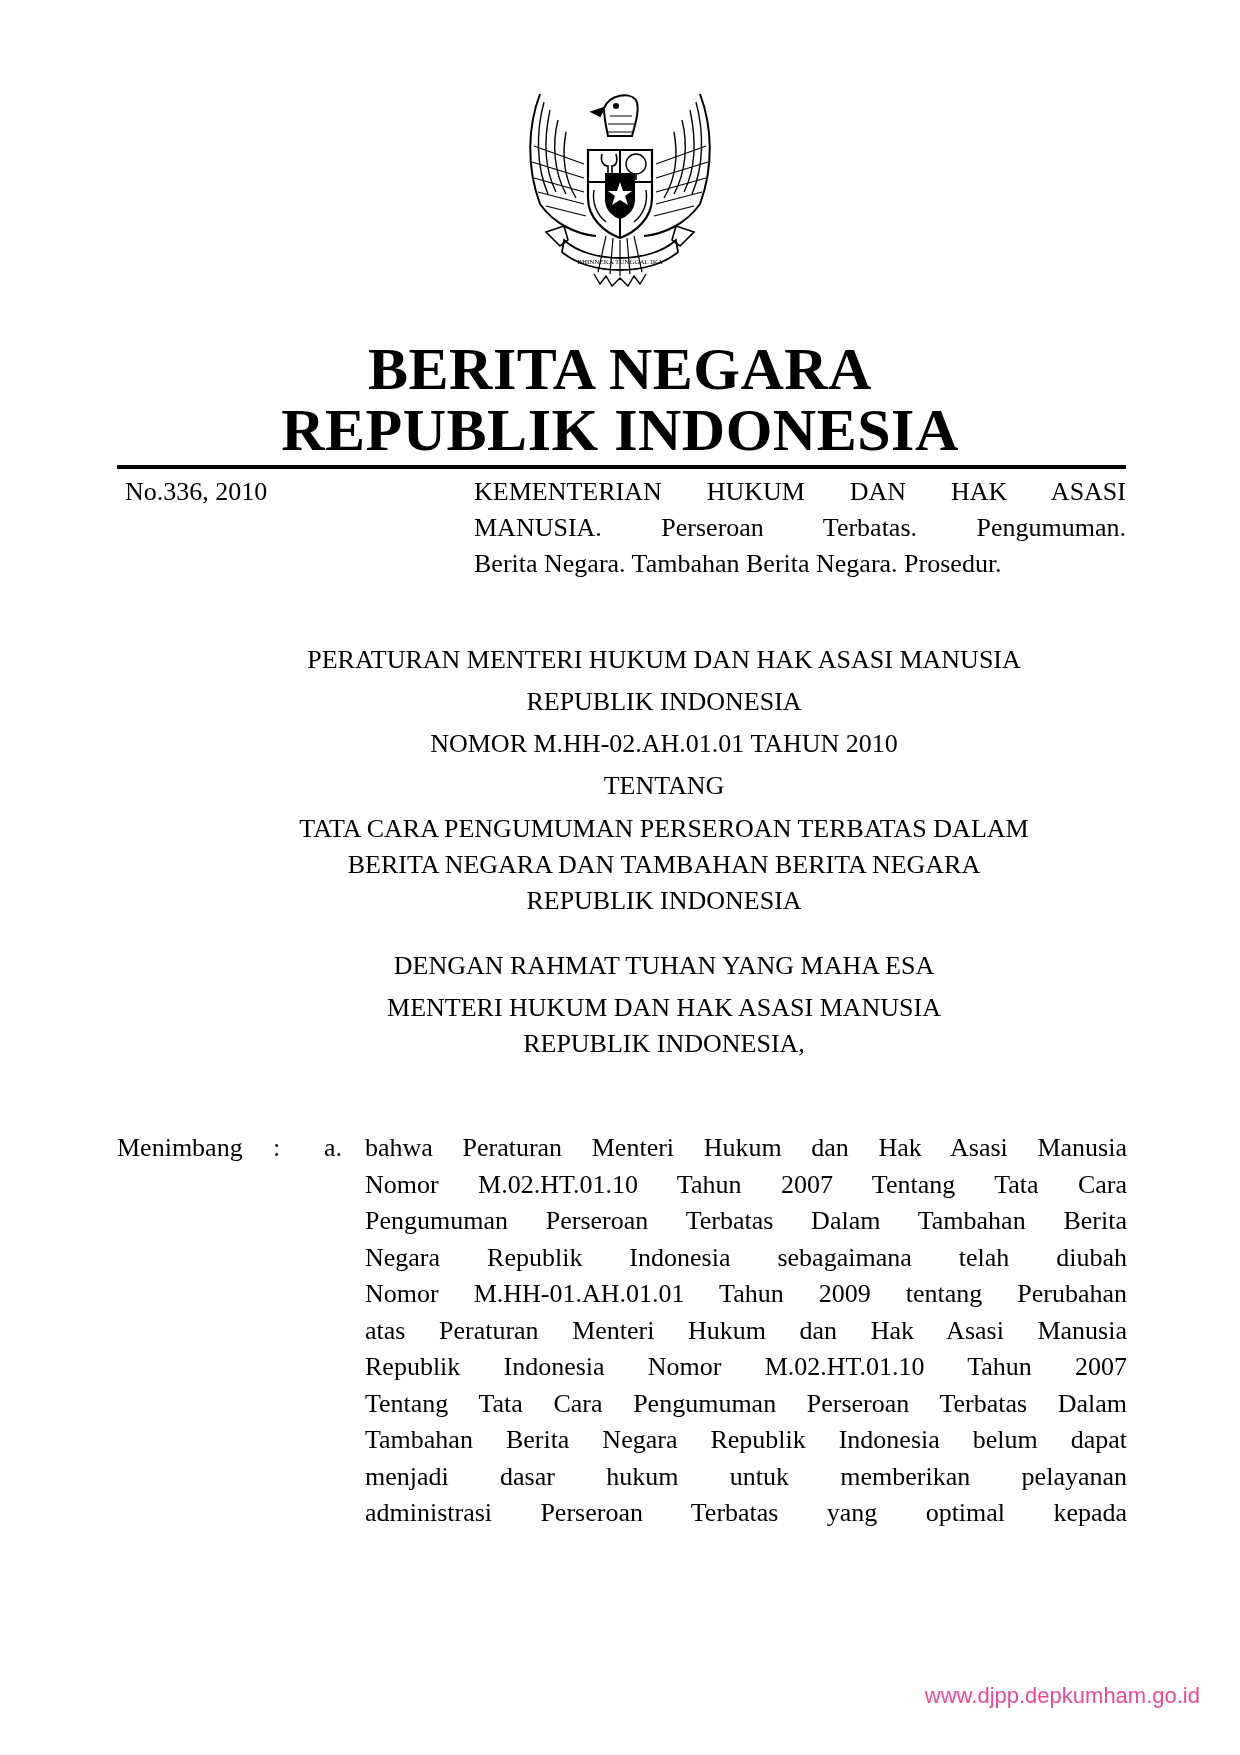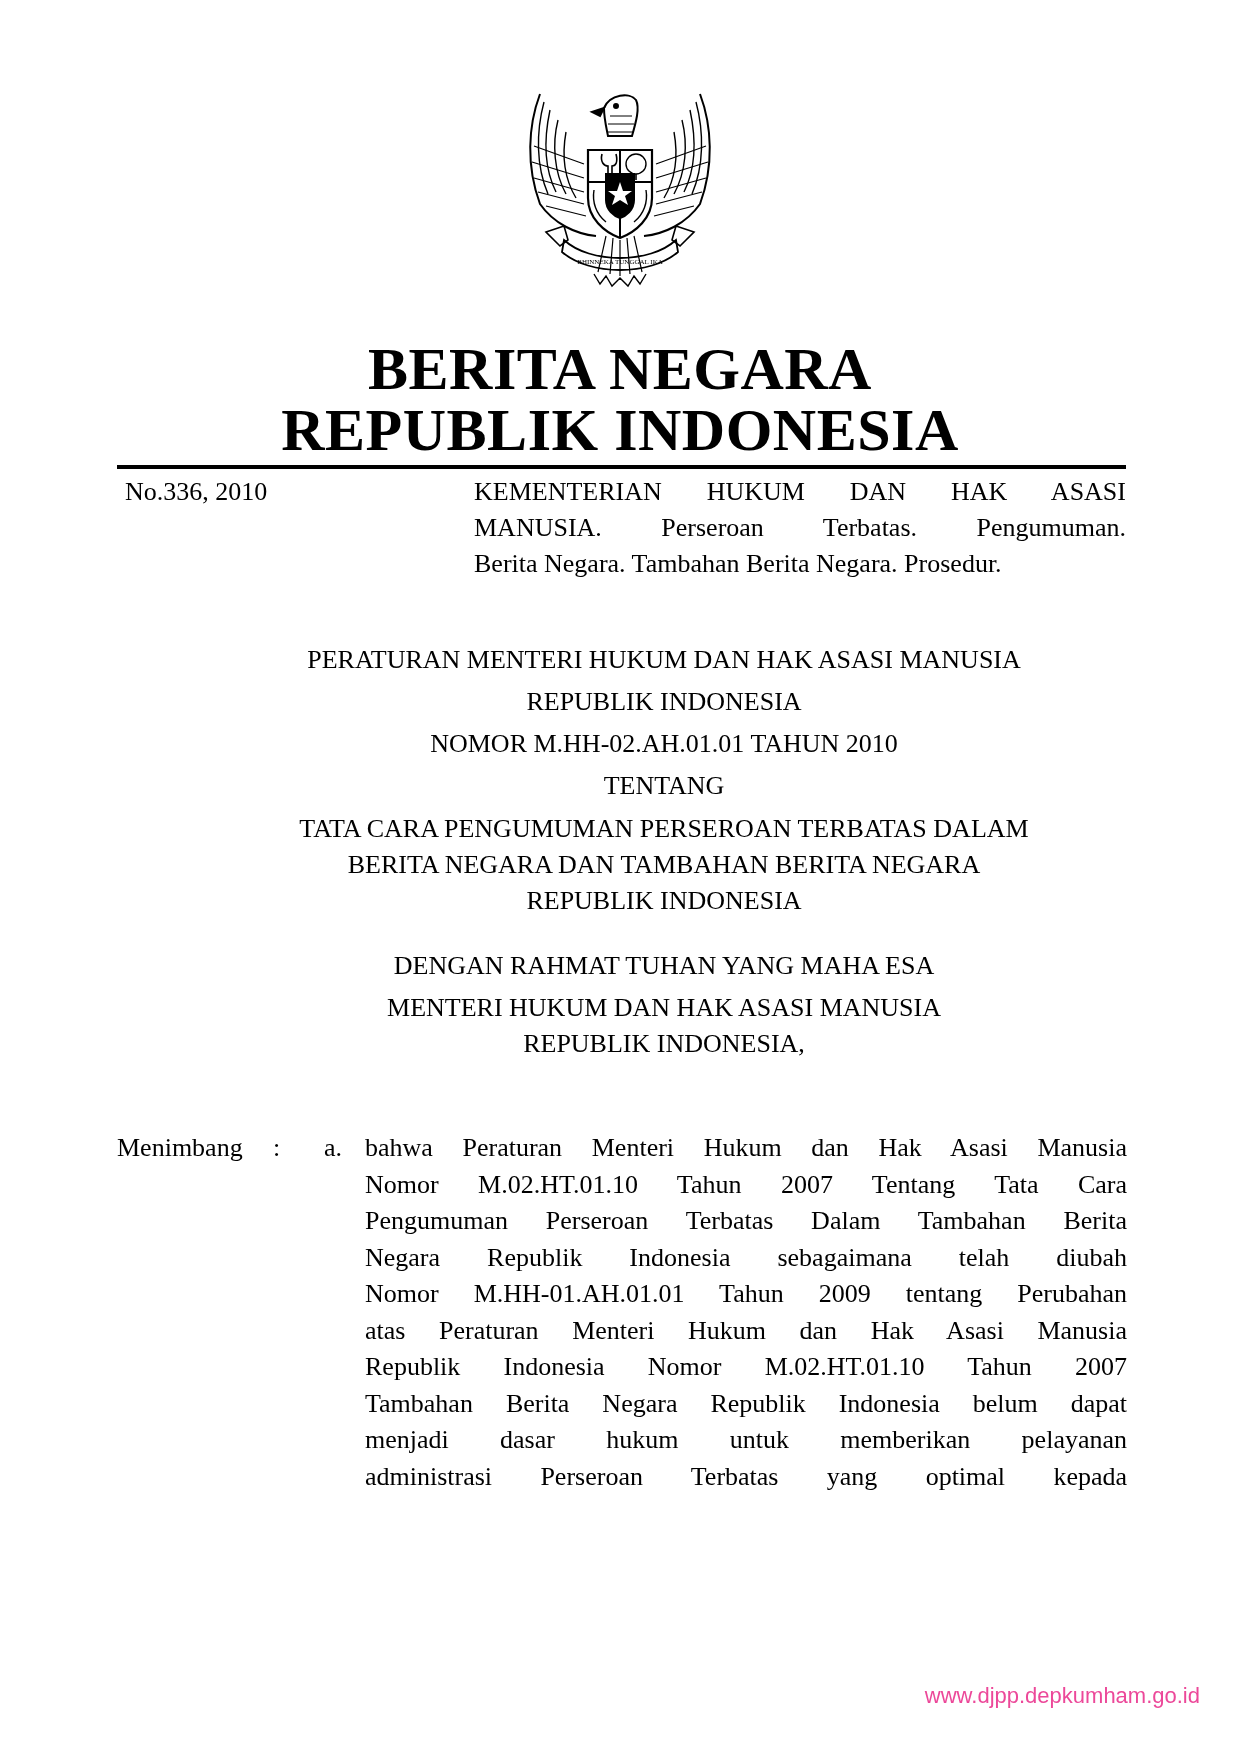--- a/index.html
+++ b/index.html
@@ -119,19 +119,20 @@
   <span class="colon">:</span>
   <span class="letter">a.</span>
   <div class="body">
     <span class="ln">bahwa Peraturan Menteri Hukum dan Hak Asasi Manusia</span>
     <span class="ln">Nomor M.02.HT.01.10 Tahun 2007 Tentang Tata Cara</span>
     <span class="ln">Pengumuman Perseroan Terbatas Dalam Tambahan Berita</span>
     <span class="ln">Negara Republik Indonesia sebagaimana telah diubah</span>
     <span class="ln">Nomor M.HH-01.AH.01.01 Tahun 2009 tentang Perubahan</span>
     <span class="ln">atas Peraturan Menteri Hukum dan Hak Asasi Manusia</span>
     <span class="ln">Republik Indonesia Nomor M.02.HT.01.10 Tahun 2007</span>
+    <span class="ln">Tentang Tata Cara Pengumuman Perseroan Terbatas Dalam</span>
     <span class="ln">Tambahan Berita Negara Republik Indonesia belum dapat</span>
     <span class="ln">menjadi dasar hukum untuk memberikan pelayanan</span>
     <span class="ln">administrasi Perseroan Terbatas yang optimal kepada</span>
   </div>
 </div>
 
 <div class="watermark">www.djpp.depkumham.go.id</div>
 
 </body></html>

